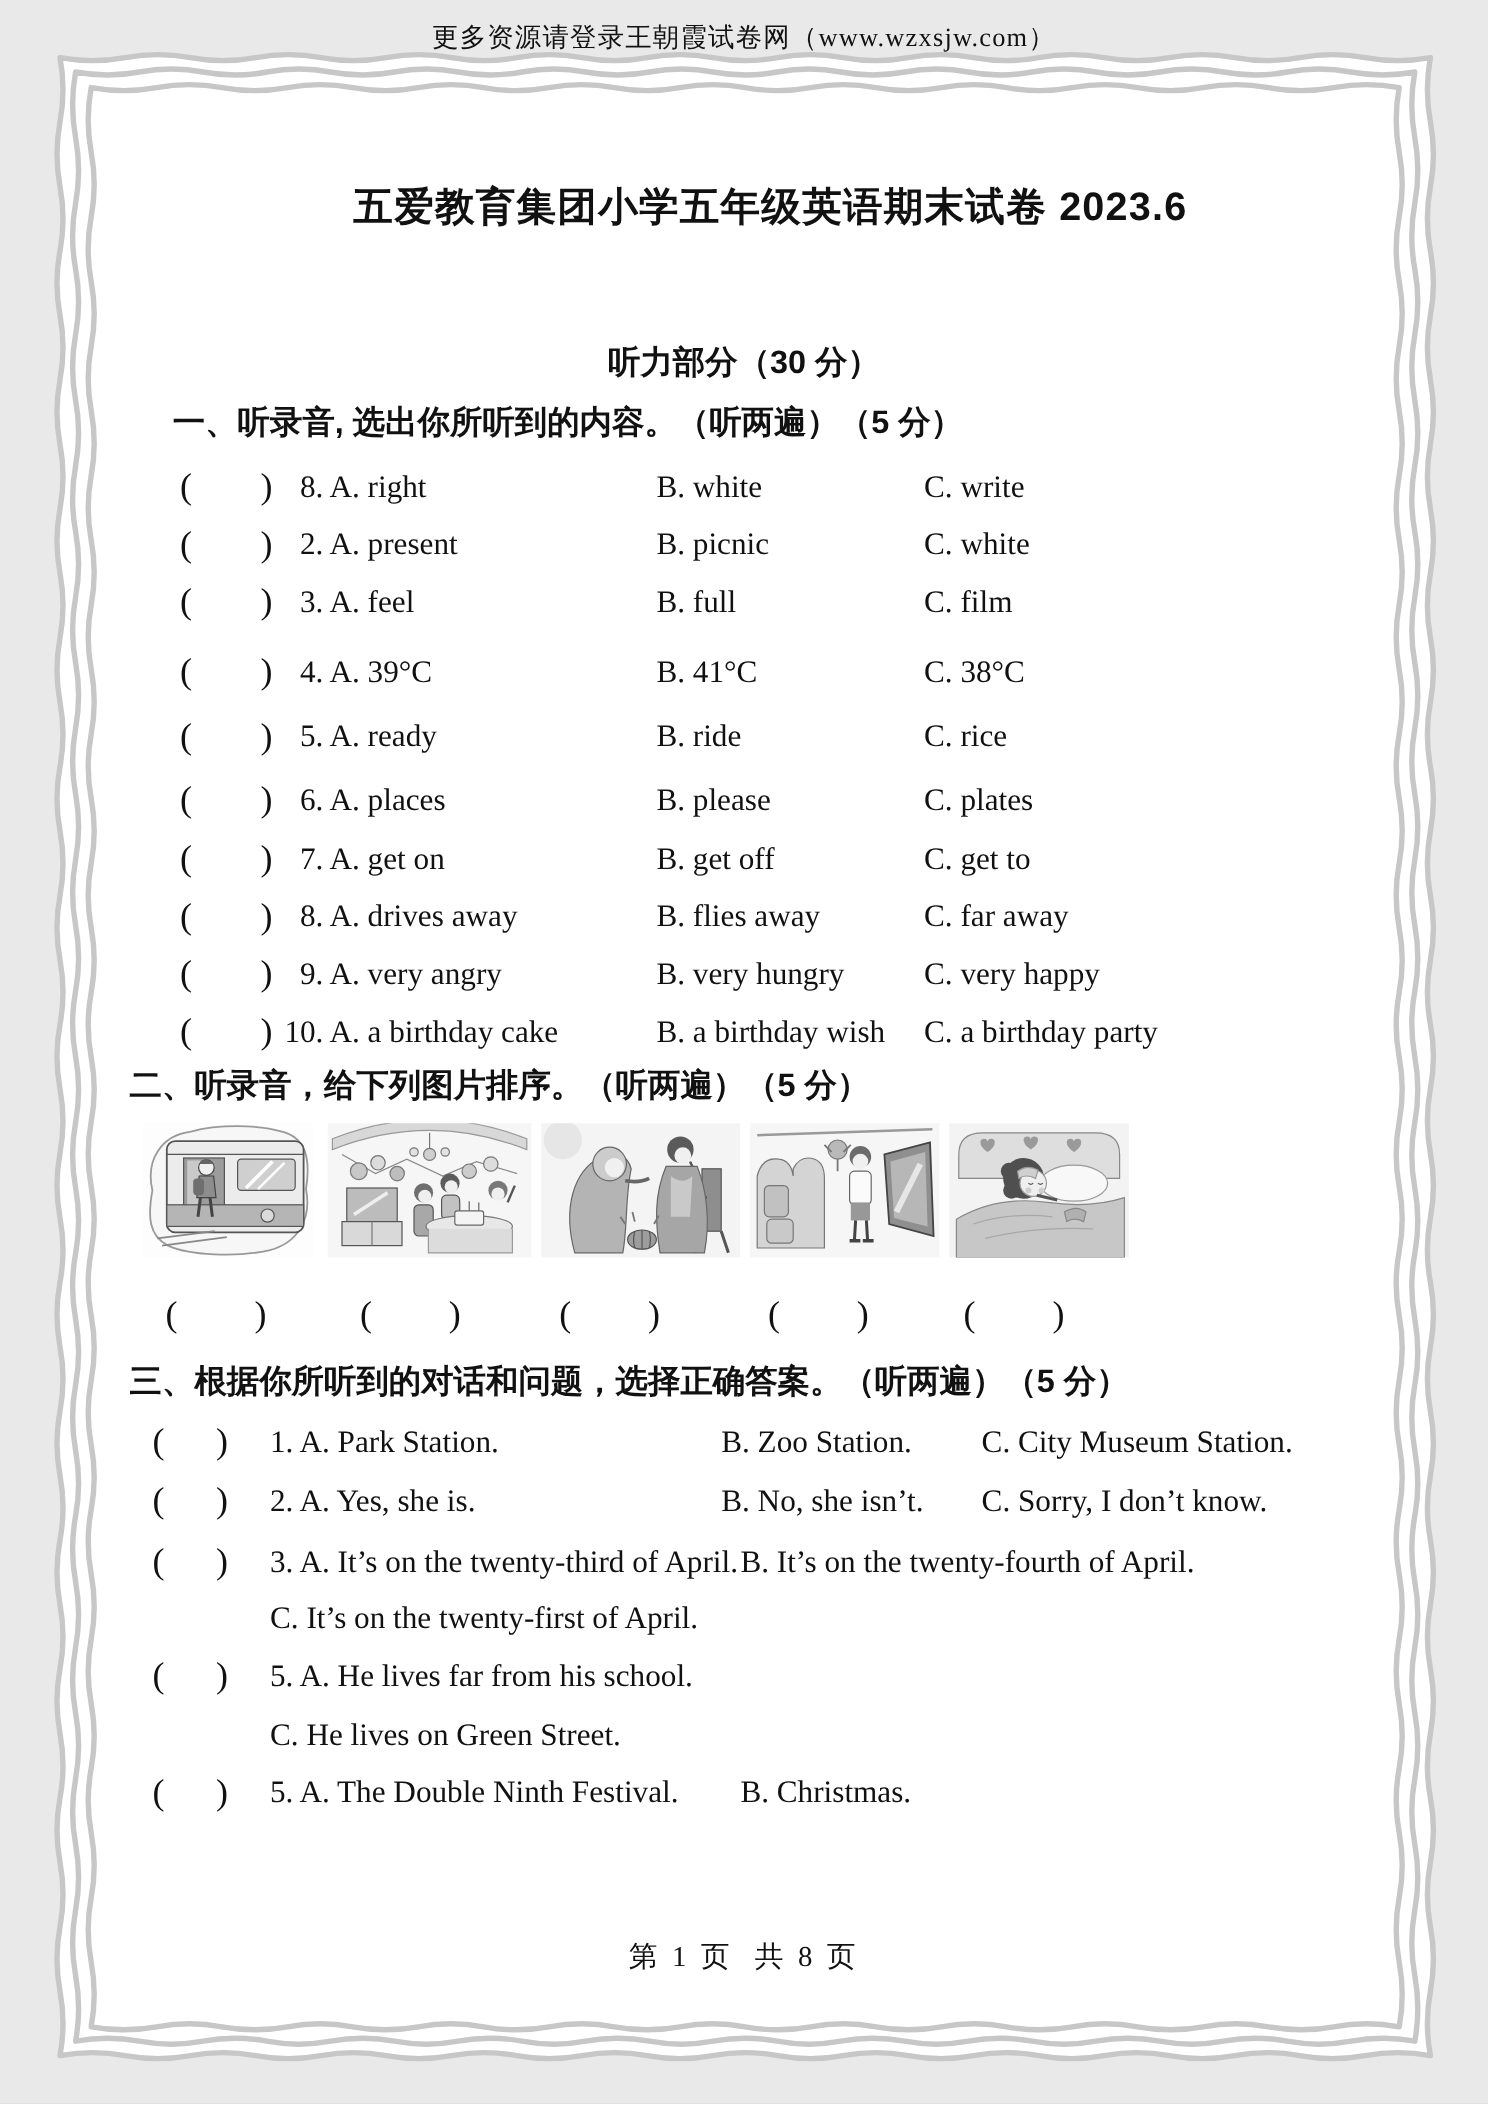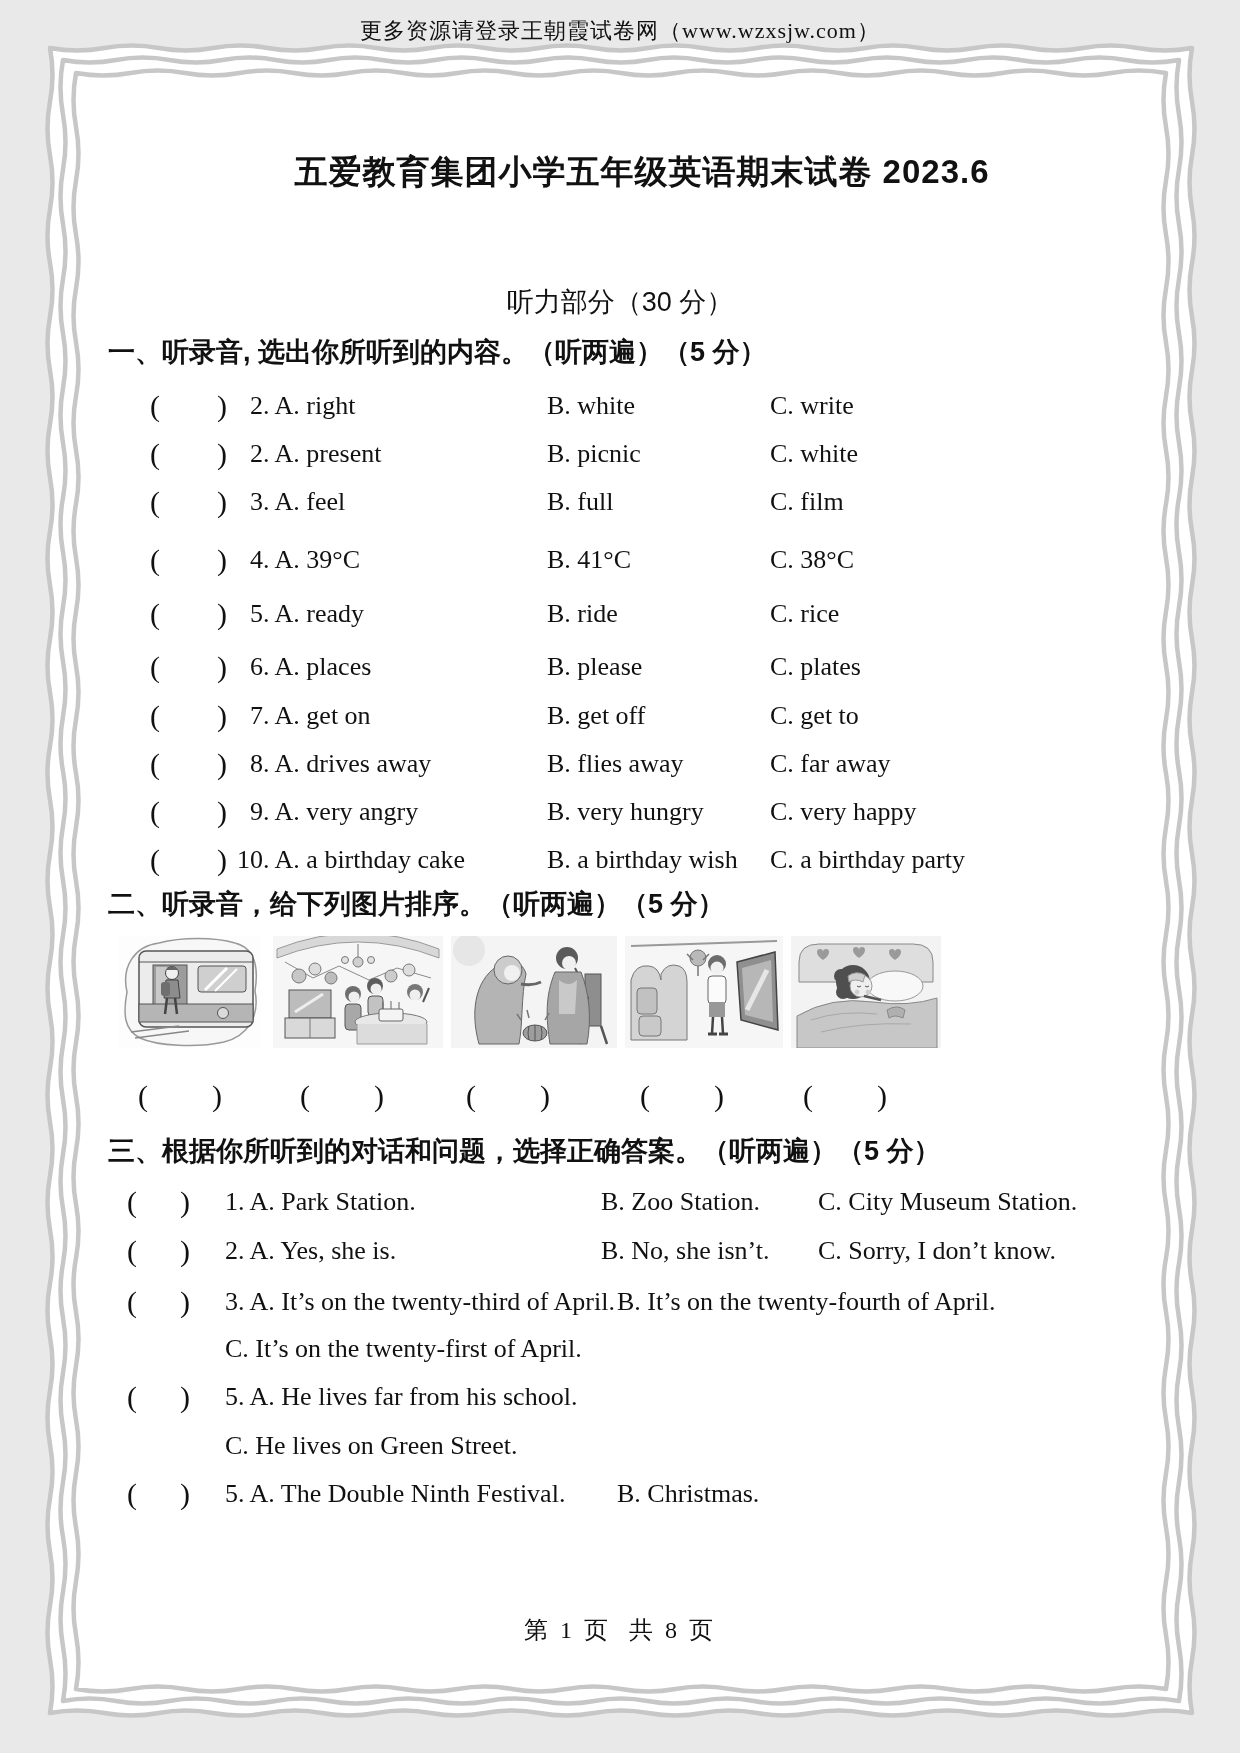--- a/index.html
+++ b/index.html
@@ -3,24 +3,24 @@
 <meta charset="utf-8">
 <style>
   html,body{margin:0;padding:0;background:#dcdcdc;}
   .page{position:relative;width:1240px;height:1753px;background:#e9e9e9;overflow:hidden;
         font-family:"Liberation Serif",serif;color:#111;}
   #frame{position:absolute;left:0;top:0;z-index:0;}
   .layer{position:absolute;left:0;top:0;width:1240px;height:1753px;z-index:1;}
   .center{position:absolute;left:0;width:1240px;text-align:center;white-space:pre;}
   .hdr-note{top:16px;font-size:22px;letter-spacing:1px;}
   .title{top:150px;font-size:33px;font-weight:bold;font-family:"Liberation Sans",sans-serif;letter-spacing:1px;margin-left:22px;}
-  .sec-center{top:284px;font-size:27px;font-weight:normal;font-family:"Liberation Sans",sans-serif;}
+  .sec-center{top:284px;font-size:27px;font-weight:bold;font-family:"Liberation Sans",sans-serif;}
   .part-head{position:absolute;left:108px;font-size:27px;font-weight:bold;
              font-family:"Liberation Sans",sans-serif;white-space:nowrap;}
-  .ph1{top:334px;} .ph2{top:886px;} .ph3{top:1133px;}
+  .ph1{top:334px;margin-left:36px;} .ph2{top:886px;} .ph3{top:1133px;}
   .qrow{position:absolute;height:42px;line-height:42px;white-space:nowrap;}
   .p1row{left:150px;width:1010px;}
   .p3row{left:127px;width:1060px;}
   .qrow span{position:absolute;white-space:pre;}
   .par{font-size:30px;font-family:"Liberation Serif",serif;}
   .opt{font-size:26px;font-family:"Liberation Serif",serif;}
   .p1row .po{left:0;} .p1row .pc{left:67px;}
   .p1row .c1{left:100px;} .p1row .c2{left:358px;margin-left:39px;} .p1row .c3{left:620px;}
   .p1row.r10 .c1{left:87px;}
   .p3row .po{left:0;} .p3row .pc{left:53px;}
@@ -46,21 +46,21 @@
   <div class="layer">
     <div class="center hdr-note">更多资源请登录王朝霞试卷网（www.wzxsjw.com）</div>
     <div class="center title">五爱教育集团小学五年级英语期末试卷 2023.6</div>
     <div class="center sec-center">听力部分（30 分）</div>
 
     <div class="part-head ph1">一、听录音, 选出你所听到的内容。（听两遍）（5 分）</div>
 
     <div class="qrow p1row" style="top:385px">
       <span class="par po">(</span>
         <span class="par pc">)</span>
-      <span class="opt c1">2. A. right</span>
+      <span class="opt c1">8. A. right</span>
       <span class="opt c2">B. white</span>
       <span class="opt c3">C. write</span>
     </div>
     <div class="qrow p1row" style="top:433px">
       <span class="par po">(</span>
         <span class="par pc">)</span>
       <span class="opt c1">2. A. present</span>
       <span class="opt c2">B. picnic</span>
       <span class="opt c3">C. white</span>
     </div>

